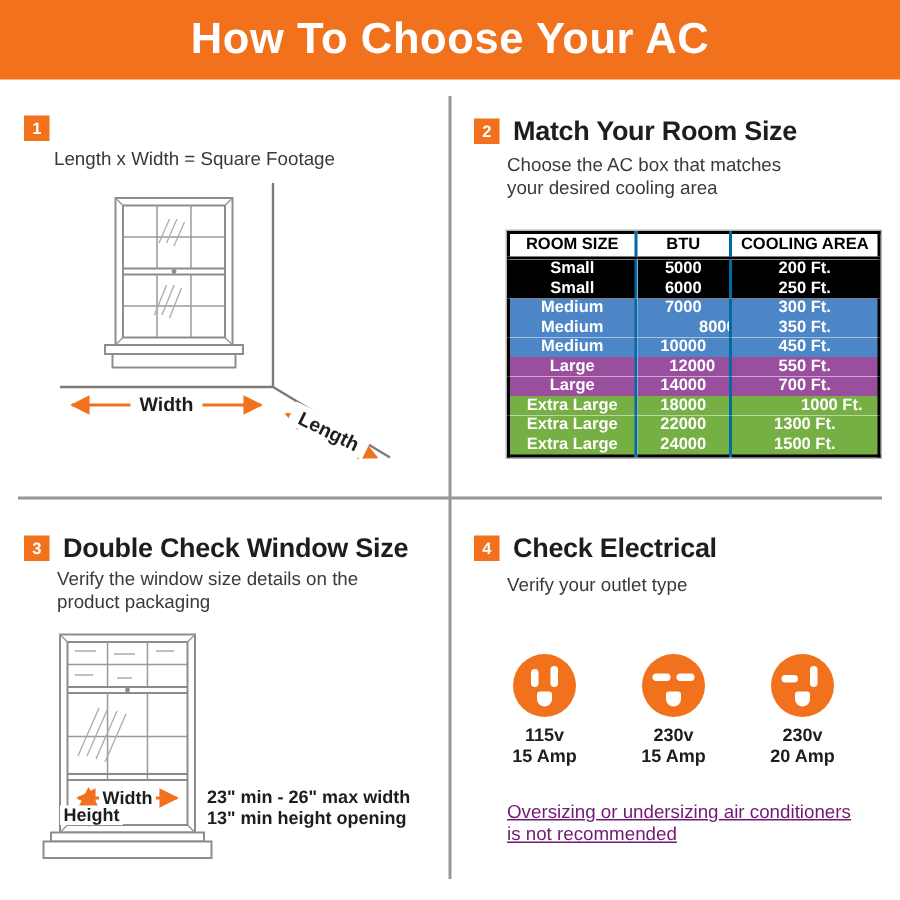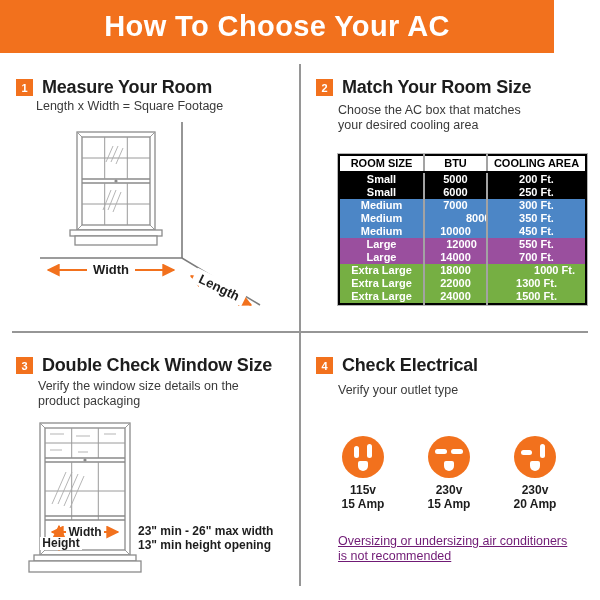--- a/index.html
+++ b/index.html
@@ -2,40 +2,40 @@
 <html><head>
 <meta charset="utf-8">
 <style>
   html,body { margin:0; padding:0; background:#fff; }
   .page {
     position:relative; width:600px; height:600px; background:#ffffff;
     font-family:"Liberation Sans", sans-serif; overflow:hidden;
     --accent:#F2711D; --divider:#969696;
   }
   
-  .banner { position:absolute; left:0; top:0; width:554px; height:53px;
+  .banner { position:absolute; left:0; top:0; width:600px; height:53px;
     background:var(--accent); display:flex; align-items:center; justify-content:center; }
   .banner h1 { margin:0; color:#fff; font-size:29px; font-weight:bold; letter-spacing:.4px; }
 
   
   .vdiv { position:absolute; left:299px; top:64px; width:2px; height:522px; background:var(--divider); }
   .hdiv { position:absolute; left:12px; top:331px; width:576px; height:2px; background:var(--divider); }
 
   
   .step-head { position:absolute; display:flex; align-items:center; gap:9px; }
   .badge { width:17px; height:17px; background:var(--accent); color:#fff; font-size:11px;
     font-weight:bold; display:flex; align-items:center; justify-content:center; flex:0 0 auto; }
   .step-title { margin:0; font-size:18px; font-weight:bold; color:#1d1d1d; letter-spacing:-.2px; white-space:nowrap; }
   .sub { position:absolute; margin:0; font-size:12.5px; color:#3a3a3a; line-height:15px; }
 
   
   table.room { position:absolute; left:338px; top:154px; width:249px; border-collapse:collapse;
     border:2px solid #000; box-shadow:0 0 0 1px #b5b5b5; table-layout:fixed; background:#fff; }
   .room th, .room td { font-size:11px; font-weight:bold; text-align:center; padding:0;
-    height:13px; line-height:13px; border-left:2px solid #a3a3a3; overflow:hidden; white-space:nowrap; }
+    height:13px; line-height:13px; border-left:2px solid #0369a1; overflow:hidden; white-space:nowrap; }
   .room th:first-child, .room td:first-child { border-left:none; }
   .room th { background:#fff; color:#000; height:15px; line-height:15px; border-bottom:2px solid #000; }
   .room td { color:#fff; }
 
   
   .note3 { position:absolute; left:138px; top:524px; font-size:12px; font-weight:bold; color:#1d1d1d; line-height:14px; }
   .note4 { position:absolute; left:338px; top:534px; font-size:12.5px; color:#701a75; line-height:15px;text-decoration:underline; }
 
   
   .outlets { position:absolute; left:320px; top:436px; width:258px; display:flex; }
@@ -70,21 +70,20 @@
   <div class="banner">
     <h1>How To Choose Your AC</h1>
   </div>
 
   <div class="vdiv"></div>
   <div class="hdiv"></div>
 
   <section>
     <div class="step-head" style="left:16px; top:77px;">
       <span class="badge">1</span>
-      <h2 class="step-title">Measure Your Room</h2>
     </div>
     <p class="sub" style="left:36px; top:99px;">Length x Width = Square Footage</p>
 
     <svg class="illus" style="left:14px; top:116px;" width="272" height="198" viewBox="0 0 272 198">
       <defs>
         <marker id="ah" viewBox="0 0 10 10" refX="9" refY="5" markerWidth="6.5" markerHeight="6.5" orient="auto-start-reverse">
           <path d="M0,0 L10,5 L0,10 z" fill="#F2711D"></path>
         </marker>
       </defs>
       <g>

